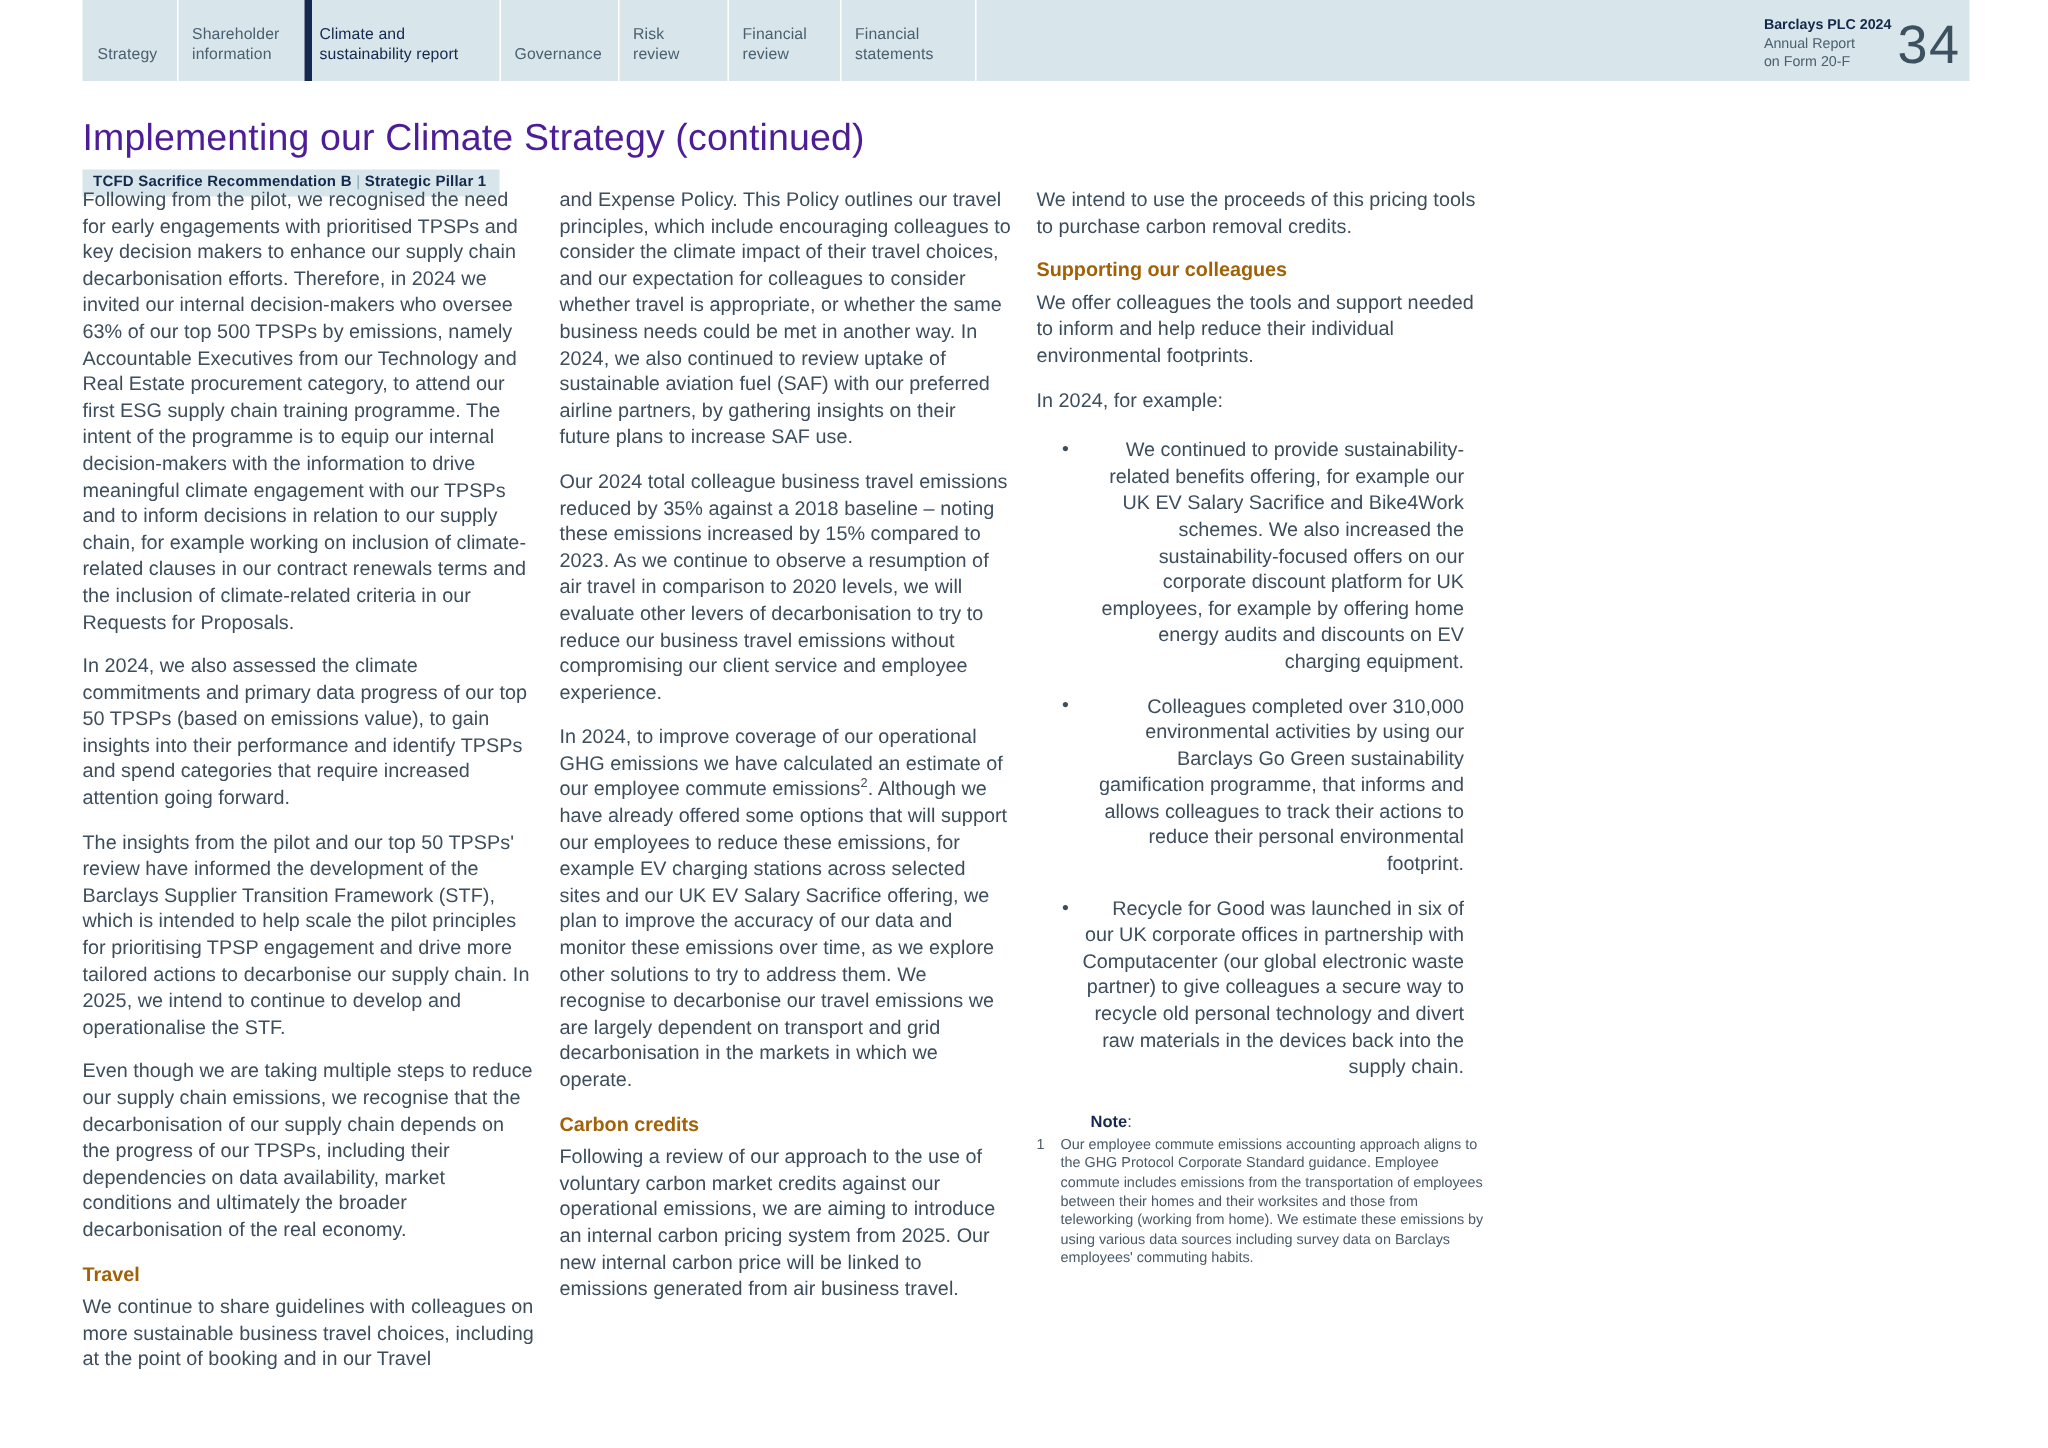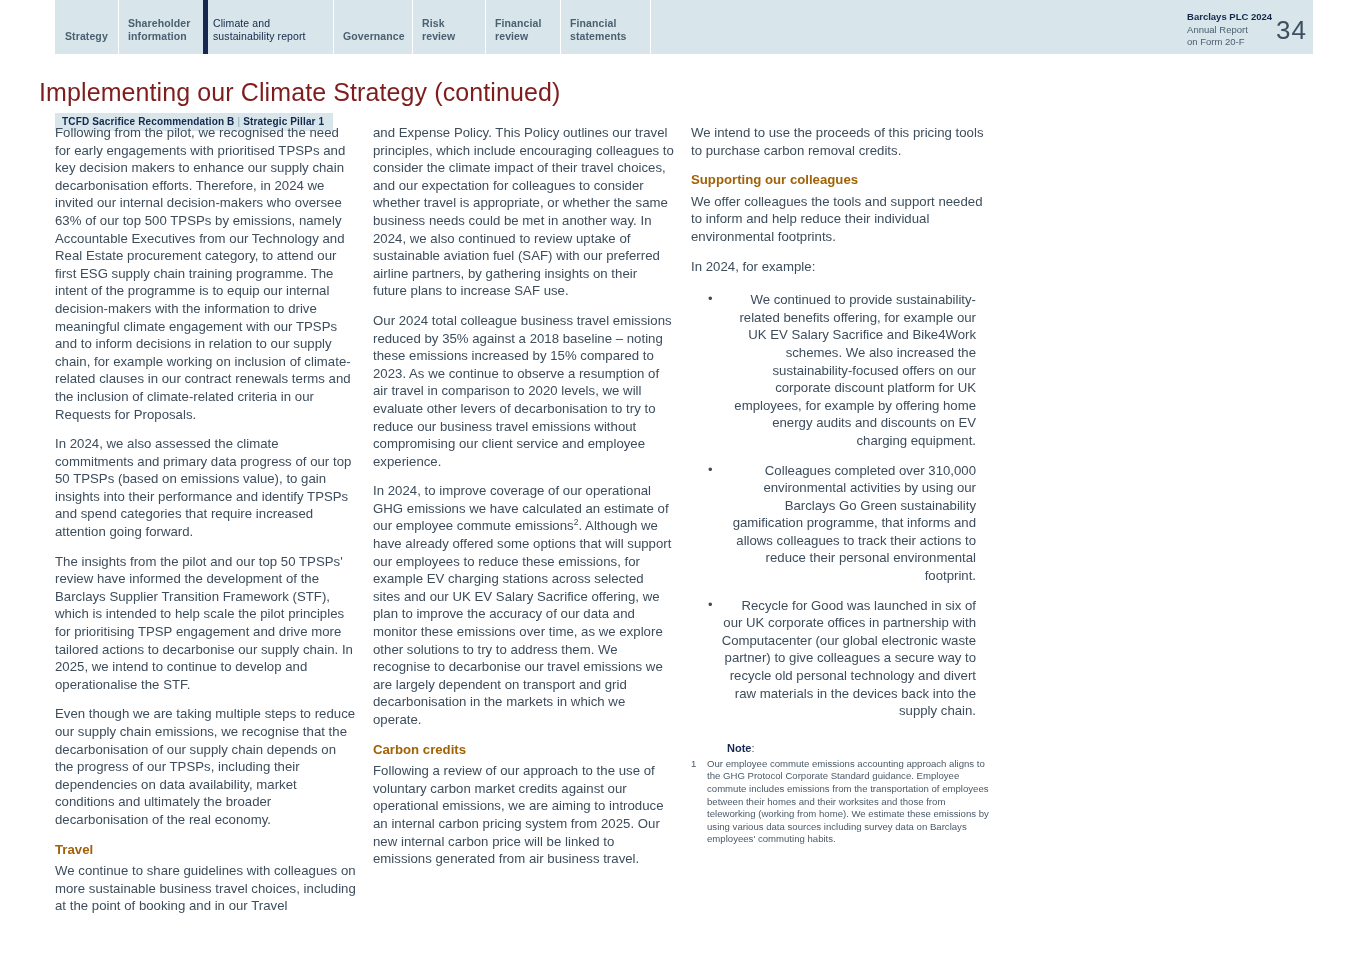--- a/index.html
+++ b/index.html
@@ -29,21 +29,20 @@
   .nav-tab {
     position: relative;
     display: flex;
     align-items: flex-end;
     padding: 0 0 12px 10px;
     box-sizing: border-box;
     font-size: 10.5px;
     line-height: 12.5px;
     color: #4a6070;
     letter-spacing: 0.1px;
-    font-weight: bold;
   }
   .nav-tab + .nav-tab::before {
     content: "";
     position: absolute;
     left: 0;
     top: 0;
     bottom: 0;
     width: 1px;
     background: #ffffff;
   }
@@ -81,37 +80,37 @@
     font-size: 9.5px;
     line-height: 12.5px;
     color: #4a6070;
     text-align: left;
   }
   .brand-text .brand-line1 {
     font-weight: bold;
     color: #13284b;
   }
   .page-number {
-    font-size: 26px;
+    font-size: 36px;
     line-height: 34px;
     color: #3c5060;
     font-weight: 300;
     padding-top: 2px;
     letter-spacing: 1px;
   }
 
   
   .page-title {
     position: absolute;
-    left: 39px;
+    left: 55px;
     top: 60px;
     font-size: 25px;
     line-height: 30px;
     font-weight: 400;
-    color: #7f1d1d;
+    color: #4c1d95;
     letter-spacing: 0.1px;
   }
 
   
   .tcfd-badge {
     position: absolute;
     left: 55px;
     top: 113px;
     background: #d8e5ea;
     color: #13284b;

